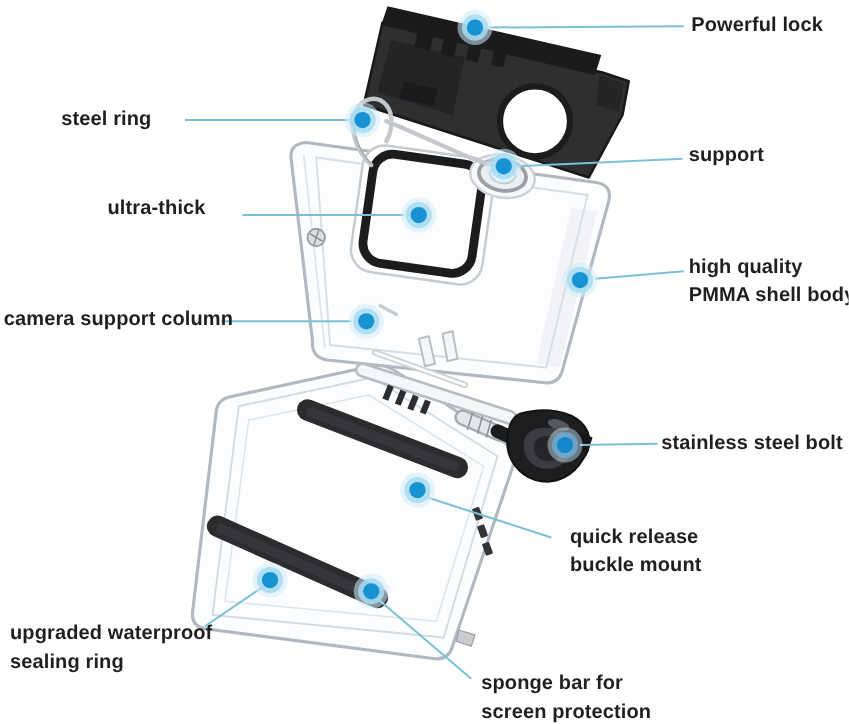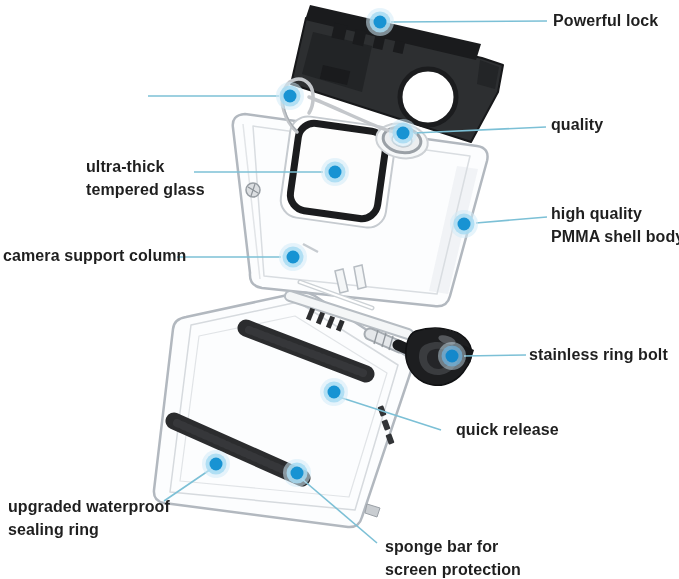--- a/index.html
+++ b/index.html
@@ -179,46 +179,47 @@
           <circle r="6.5" fill="#1793d3"></circle>
       </g>
     </g>
   </svg>
 
   <div class="callout" style="left:553px;top:9px;">
     <span>Powerful lock</span>
   </div>
 
   <div class="callout" style="left:49px;top:84px;">
+    <span>steel ring</span>
   </div>
 
   <div class="callout" style="left:551px;top:113px;">
-    <span>quality</span>
+    <span>support</span>
   </div>
 
   <div class="callout" style="left:86px;top:155px;">
     <span>ultra-thick</span>
-    <span>tempered glass</span>
   </div>
 
   <div class="callout" style="left:551px;top:202px;">
     <span>high quality</span>
     <span>PMMA shell body</span>
   </div>
 
   <div class="callout" style="left:3px;top:244px;">
     <span>camera support column</span>
   </div>
 
   <div class="callout" style="left:529px;top:343px;">
-    <span>stainless ring bolt</span>
+    <span>stainless steel bolt</span>
   </div>
 
   <div class="callout" style="left:456px;top:418px;">
     <span>quick release</span>
+    <span>buckle mount</span>
   </div>
 
   <div class="callout" style="left:8px;top:495px;">
     <span>upgraded waterproof</span>
     <span>sealing ring</span>
   </div>
 
   <div class="callout" style="left:385px;top:535px;">
     <span>sponge bar for</span>
     <span>screen protection</span>

